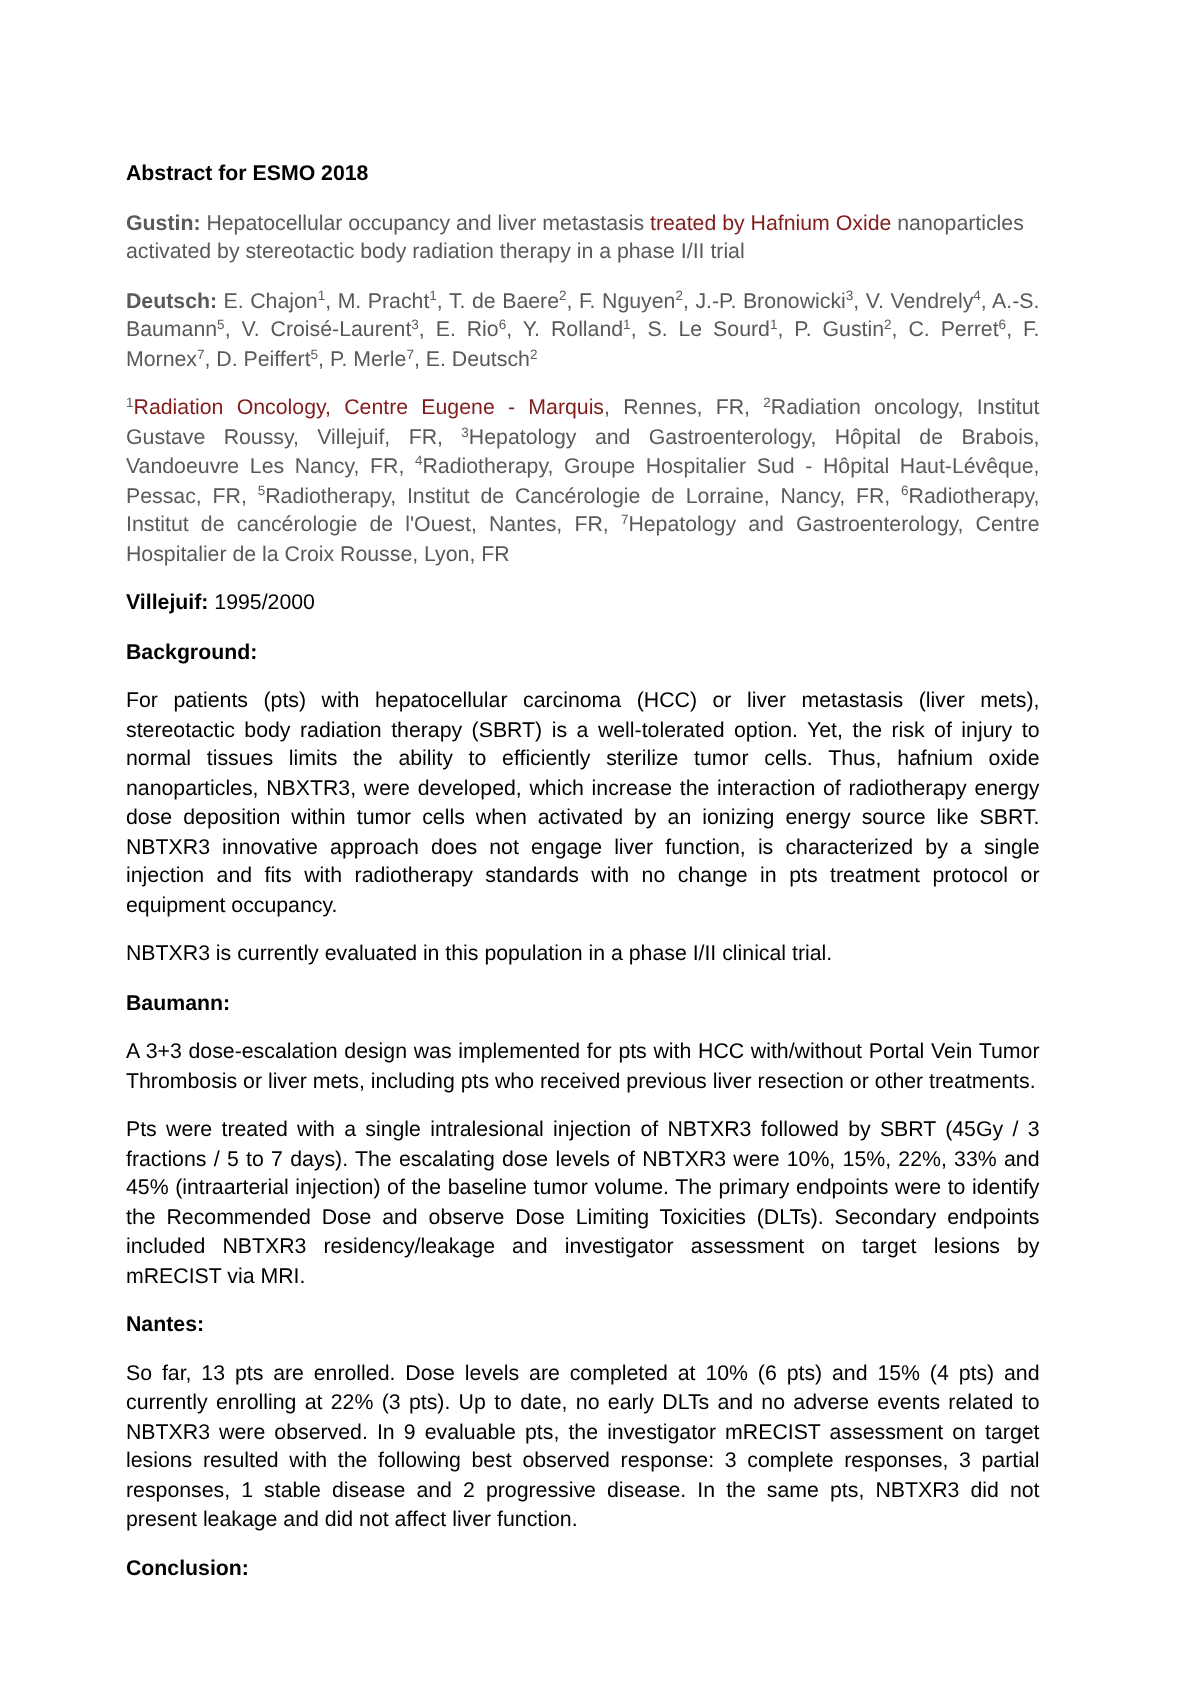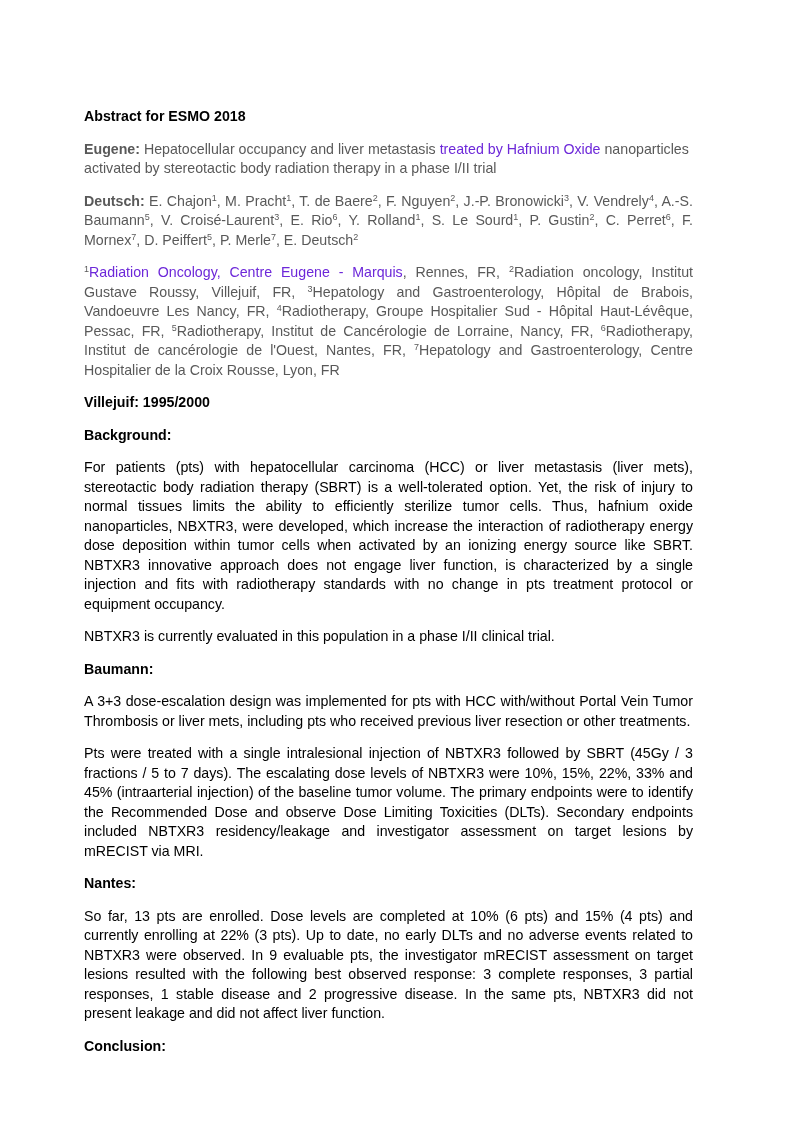--- a/index.html
+++ b/index.html
@@ -26,51 +26,51 @@
     }
     .para {
       margin: 0 0 13px 0;
       text-align: justify;
     }
     .heading {
       font-weight: bold;
       margin: 0 0 13px 0;
     }
     .gray { color: #595959; }
-    .black { color: #6d28d9; }
+    .black { color: #7f1d1d; }
     .bold { font-weight: bold; }
     sup {
       font-size: 9px;
       line-height: 0;
       vertical-align: 5px;
     }
     .title-block { margin-bottom: 13px; text-align: left; }
     .authors { text-align: justify; margin-bottom: 13px; }
     .affil { text-align: justify; margin-bottom: 13px; }
   </style>
 </head>
 <body>
 
 <div class="page">
 
   <div class="heading">Abstract for ESMO 2018</div>
 
   <div class="title-block gray">
-    <span class="bold">Eugene:</span><span> Hepatocellular occupancy and liver metastasis </span><span class="black">treated by Hafnium Oxide</span><span> nanoparticles activated by stereotactic body radiation therapy in a phase I/II trial</span>
+    <span class="bold">Gustin:</span><span> Hepatocellular occupancy and liver metastasis </span><span class="black">treated by Hafnium Oxide</span><span> nanoparticles activated by stereotactic body radiation therapy in a phase I/II trial</span>
   </div>
 
   <div class="authors gray">
     <span class="bold">Deutsch:</span>
     <span id="authors-container"><span><span>E. Chajon</span><sup>1</sup></span>, <span><span>M. Pracht</span><sup>1</sup></span>, <span><span>T. de Baere</span><sup>2</sup></span>, <span><span>F. Nguyen</span><sup>2</sup></span>, <span><span>J.-P. Bronowicki</span><sup>3</sup></span>, <span><span>V. Vendrely</span><sup>4</sup></span>, <span><span>A.-S. Baumann</span><sup>5</sup></span>, <span><span>V. Croisé-Laurent</span><sup>3</sup></span>, <span><span>E. Rio</span><sup>6</sup></span>, <span><span>Y. Rolland</span><sup>1</sup></span>, <span><span>S. Le Sourd</span><sup>1</sup></span>, <span><span>P. Gustin</span><sup>2</sup></span>, <span><span>C. Perret</span><sup>6</sup></span>, <span><span>F. Mornex</span><sup>7</sup></span>, <span><span>D. Peiffert</span><sup>5</sup></span>, <span><span>P. Merle</span><sup>7</sup></span>, <span><span>E. Deutsch</span><sup>2</sup></span></span>
   </div>
 
   <div class="affil gray" id="affil-container"><span><sup>1</sup><span class="black">Radiation Oncology, Centre Eugene - Marquis</span><span>, Rennes, FR</span></span>, <span><sup>2</sup><span>Radiation oncology, Institut Gustave Roussy, Villejuif, FR</span></span>, <span><sup>3</sup><span>Hepatology and Gastroenterology, Hôpital de Brabois, Vandoeuvre Les Nancy, FR</span></span>, <span><sup>4</sup><span>Radiotherapy, Groupe Hospitalier Sud - Hôpital Haut-Lévêque, Pessac, FR</span></span>, <span><sup>5</sup><span>Radiotherapy, Institut de Cancérologie de Lorraine, Nancy, FR</span></span>, <span><sup>6</sup><span>Radiotherapy, Institut de cancérologie de l'Ouest, Nantes, FR</span></span>, <span><sup>7</sup><span>Hepatology and Gastroenterology, Centre Hospitalier de la Croix Rousse, Lyon, FR</span></span></div>
 
   <div class="heading">
-    <span>Villejuif:</span><span style="font-weight:bold"> 1995/2000</span>
+    <span>Villejuif:</span><span style="font-weight:normal"> 1995/2000</span>
   </div>
 
   <div>
     <div class="heading">Background:</div>
     <p class="para">For patients (pts) with hepatocellular carcinoma (HCC) or liver metastasis (liver mets), stereotactic body radiation therapy (SBRT) is a well-tolerated option. Yet, the risk of injury to normal tissues limits the ability to efficiently sterilize tumor cells. Thus, hafnium oxide nanoparticles, NBXTR3, were developed, which increase the interaction of radiotherapy energy dose deposition within tumor cells when activated by an ionizing energy source like SBRT. NBTXR3 innovative approach does not engage liver function, is characterized by a single injection and fits with radiotherapy standards with no change in pts treatment protocol or equipment occupancy.</p>
     <p class="para">NBTXR3 is currently evaluated in this population in a phase I/II clinical trial.</p>
   </div>
 
   <div>
     <div class="heading">Baumann:</div>

